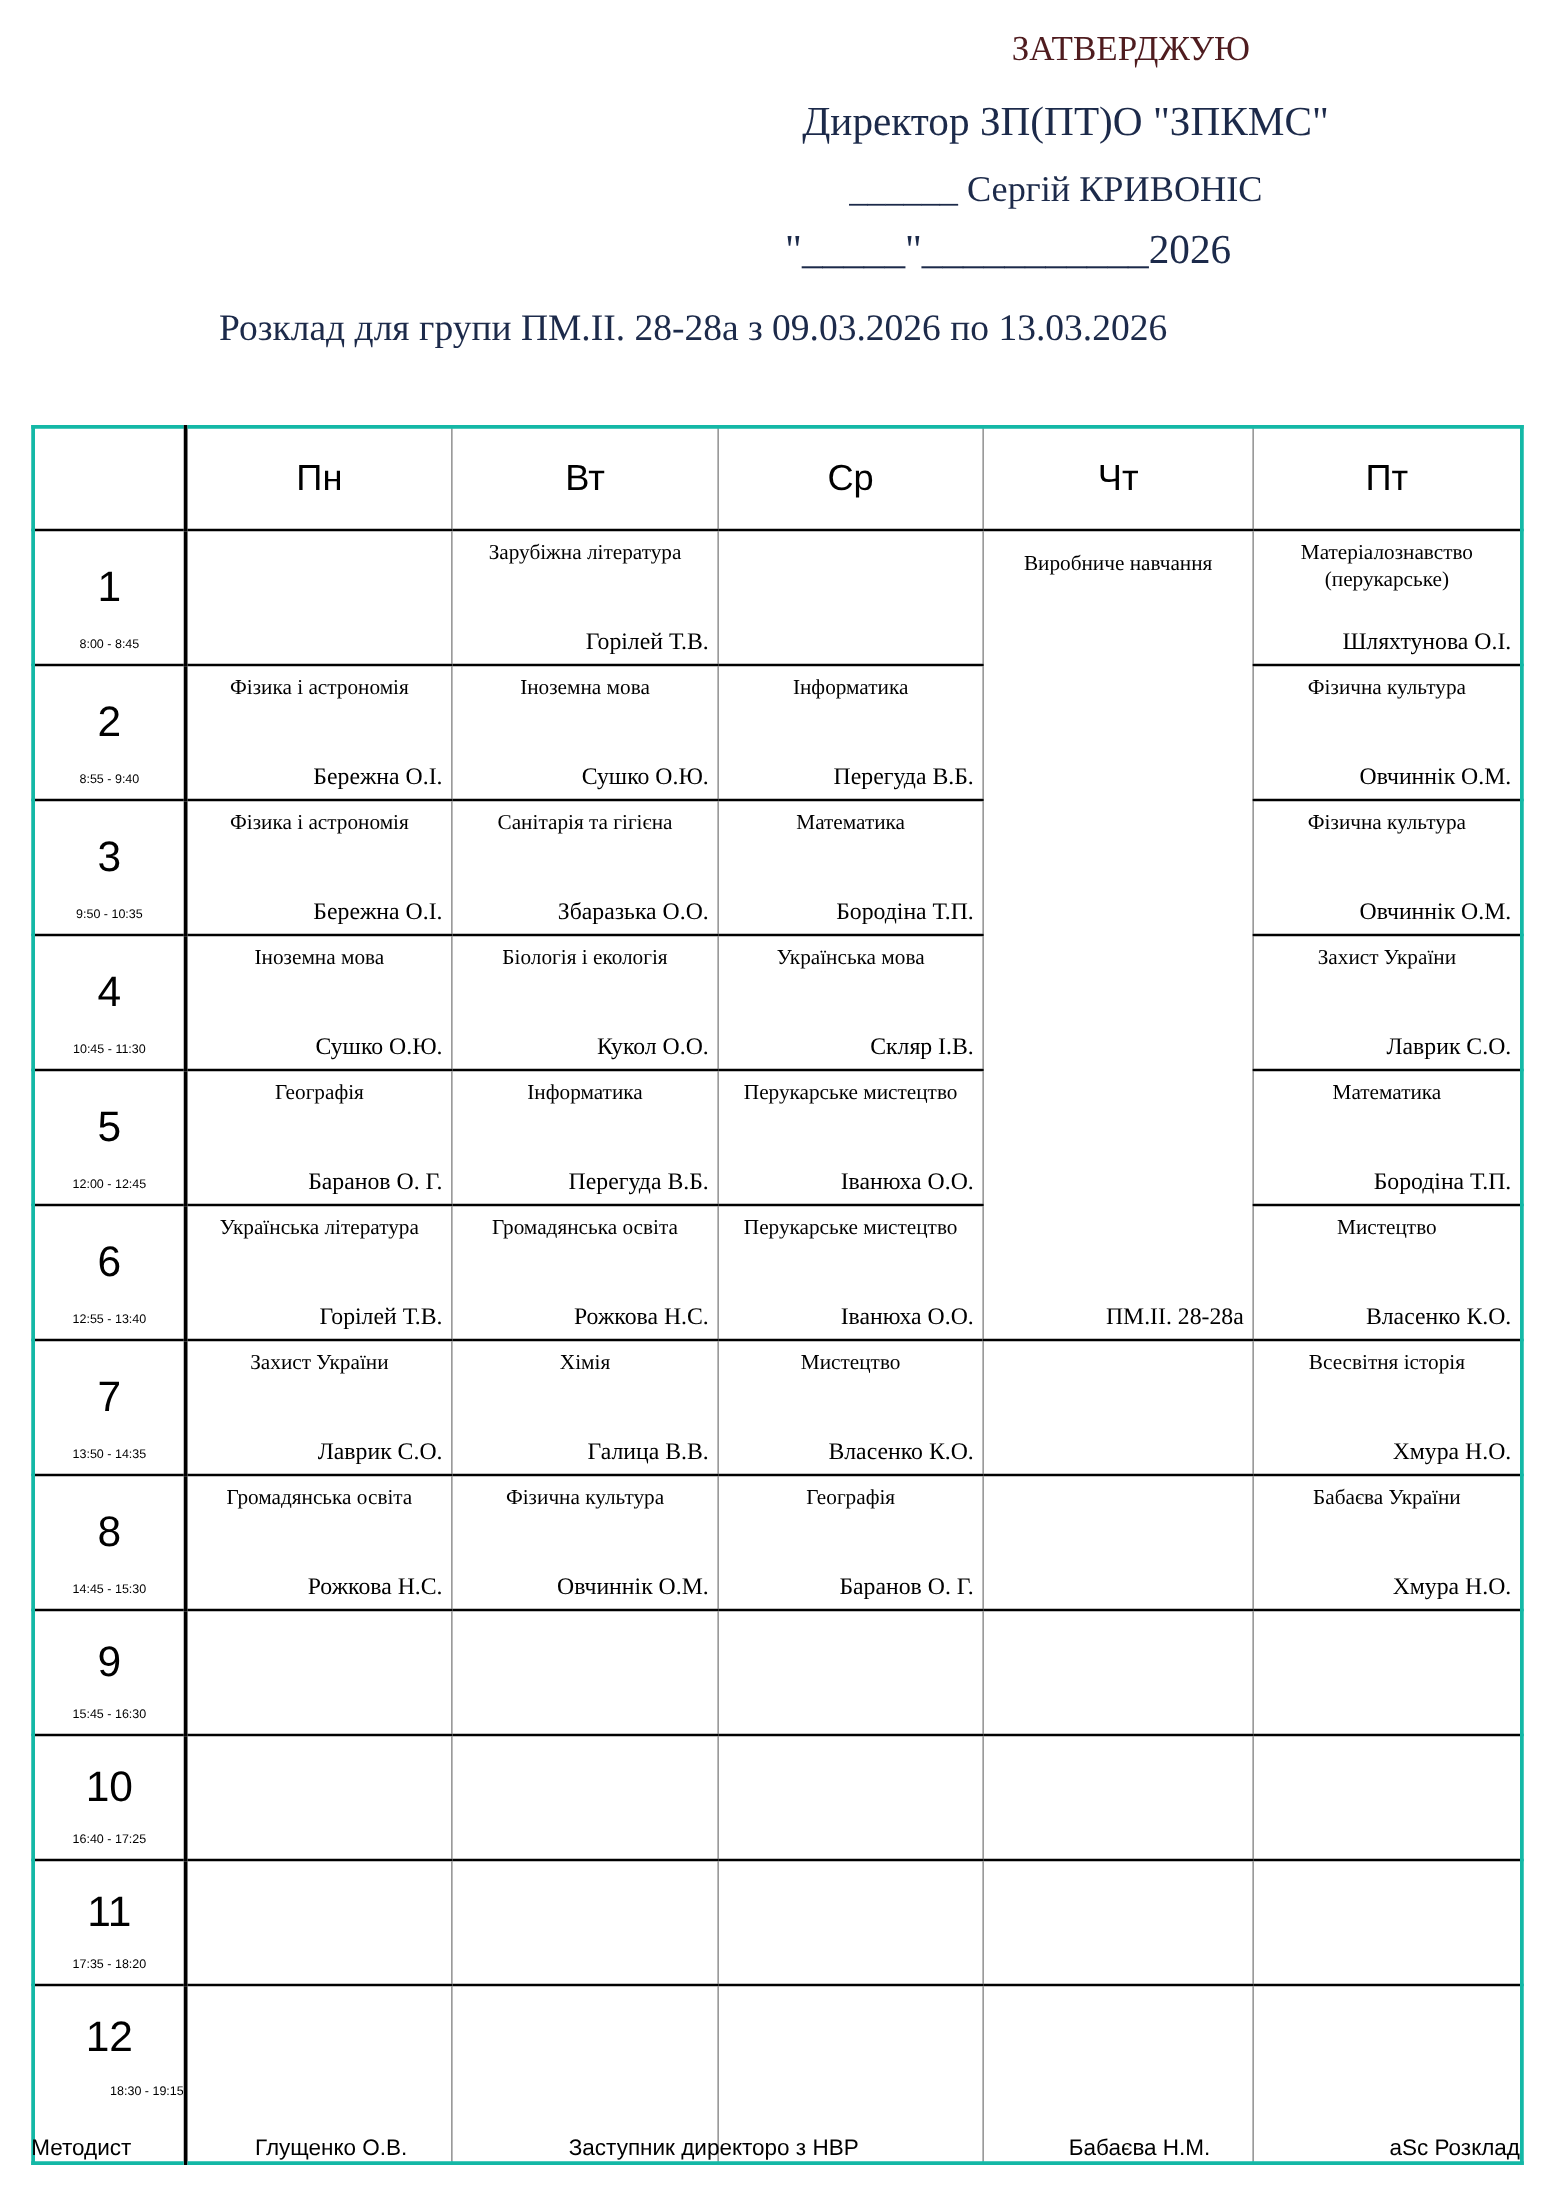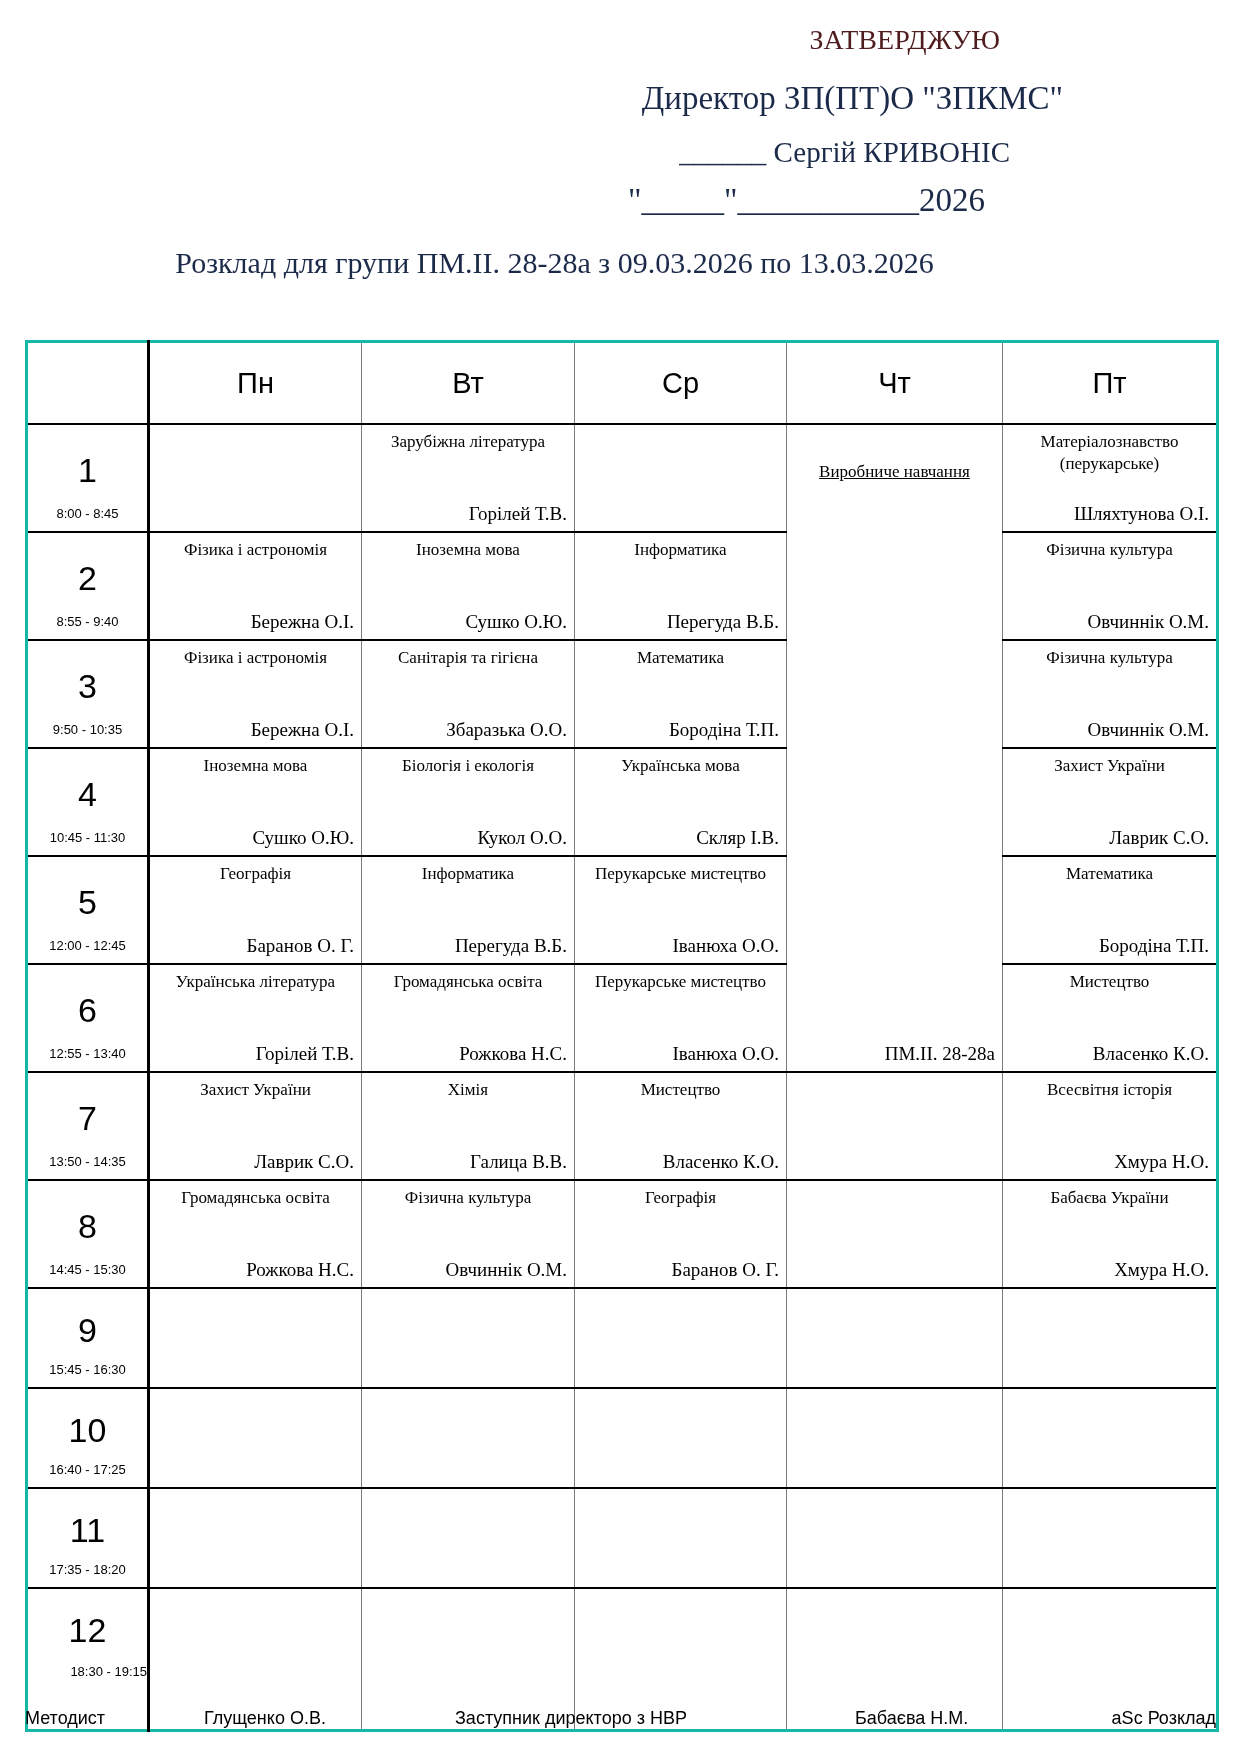--- a/index.html
+++ b/index.html
@@ -35,28 +35,28 @@
   th.corner, td.period-cell { border-right:3px solid #000; }
   tr.tall  td { height:106px; }
   tr.short td { height:98px; }
   tr.last  td { height:140px; }
   td.period-cell {
     position:relative; text-align:center; vertical-align:top;
     font-family:"Liberation Sans", sans-serif;
   }
   .pnum { margin-top:28px; font-size:34px; line-height:1; }
   tr.short .pnum, tr.last .pnum { margin-top:24px; }
-  .ptime { position:absolute; bottom:10px; left:0; width:100%; font-size:13px; }
+  .ptime { position:absolute; bottom:10px; left:0; width:100%; font-size:10px; }
   tr.last .ptime { bottom:50px;text-align:right; }
   td.lesson-cell { position:relative; vertical-align:top; }
   .subject {
     padding:6px 6px 0 6px; text-align:center;
     font-size:17px; line-height:1.3;
   }
-  .thu-subject { padding-top:36px;text-decoration:underline; }
+  .thu-subject { padding-top:15px; }
   .teacher {
     position:absolute; bottom:6px; right:7px;
     font-size:19px; white-space:nowrap;
   }
   .footer {
     position:absolute; top:1708px; left:25px; width:1191px; height:34px;
     font-family:"Liberation Sans", sans-serif; font-size:18px;
   }
   .footer span { position:absolute; top:0; white-space:nowrap; }
   .f0 { left:0; } .f1 { left:179px; } .f2 { left:430px; } .f3 { left:830px; } .f4 { right:0; }

